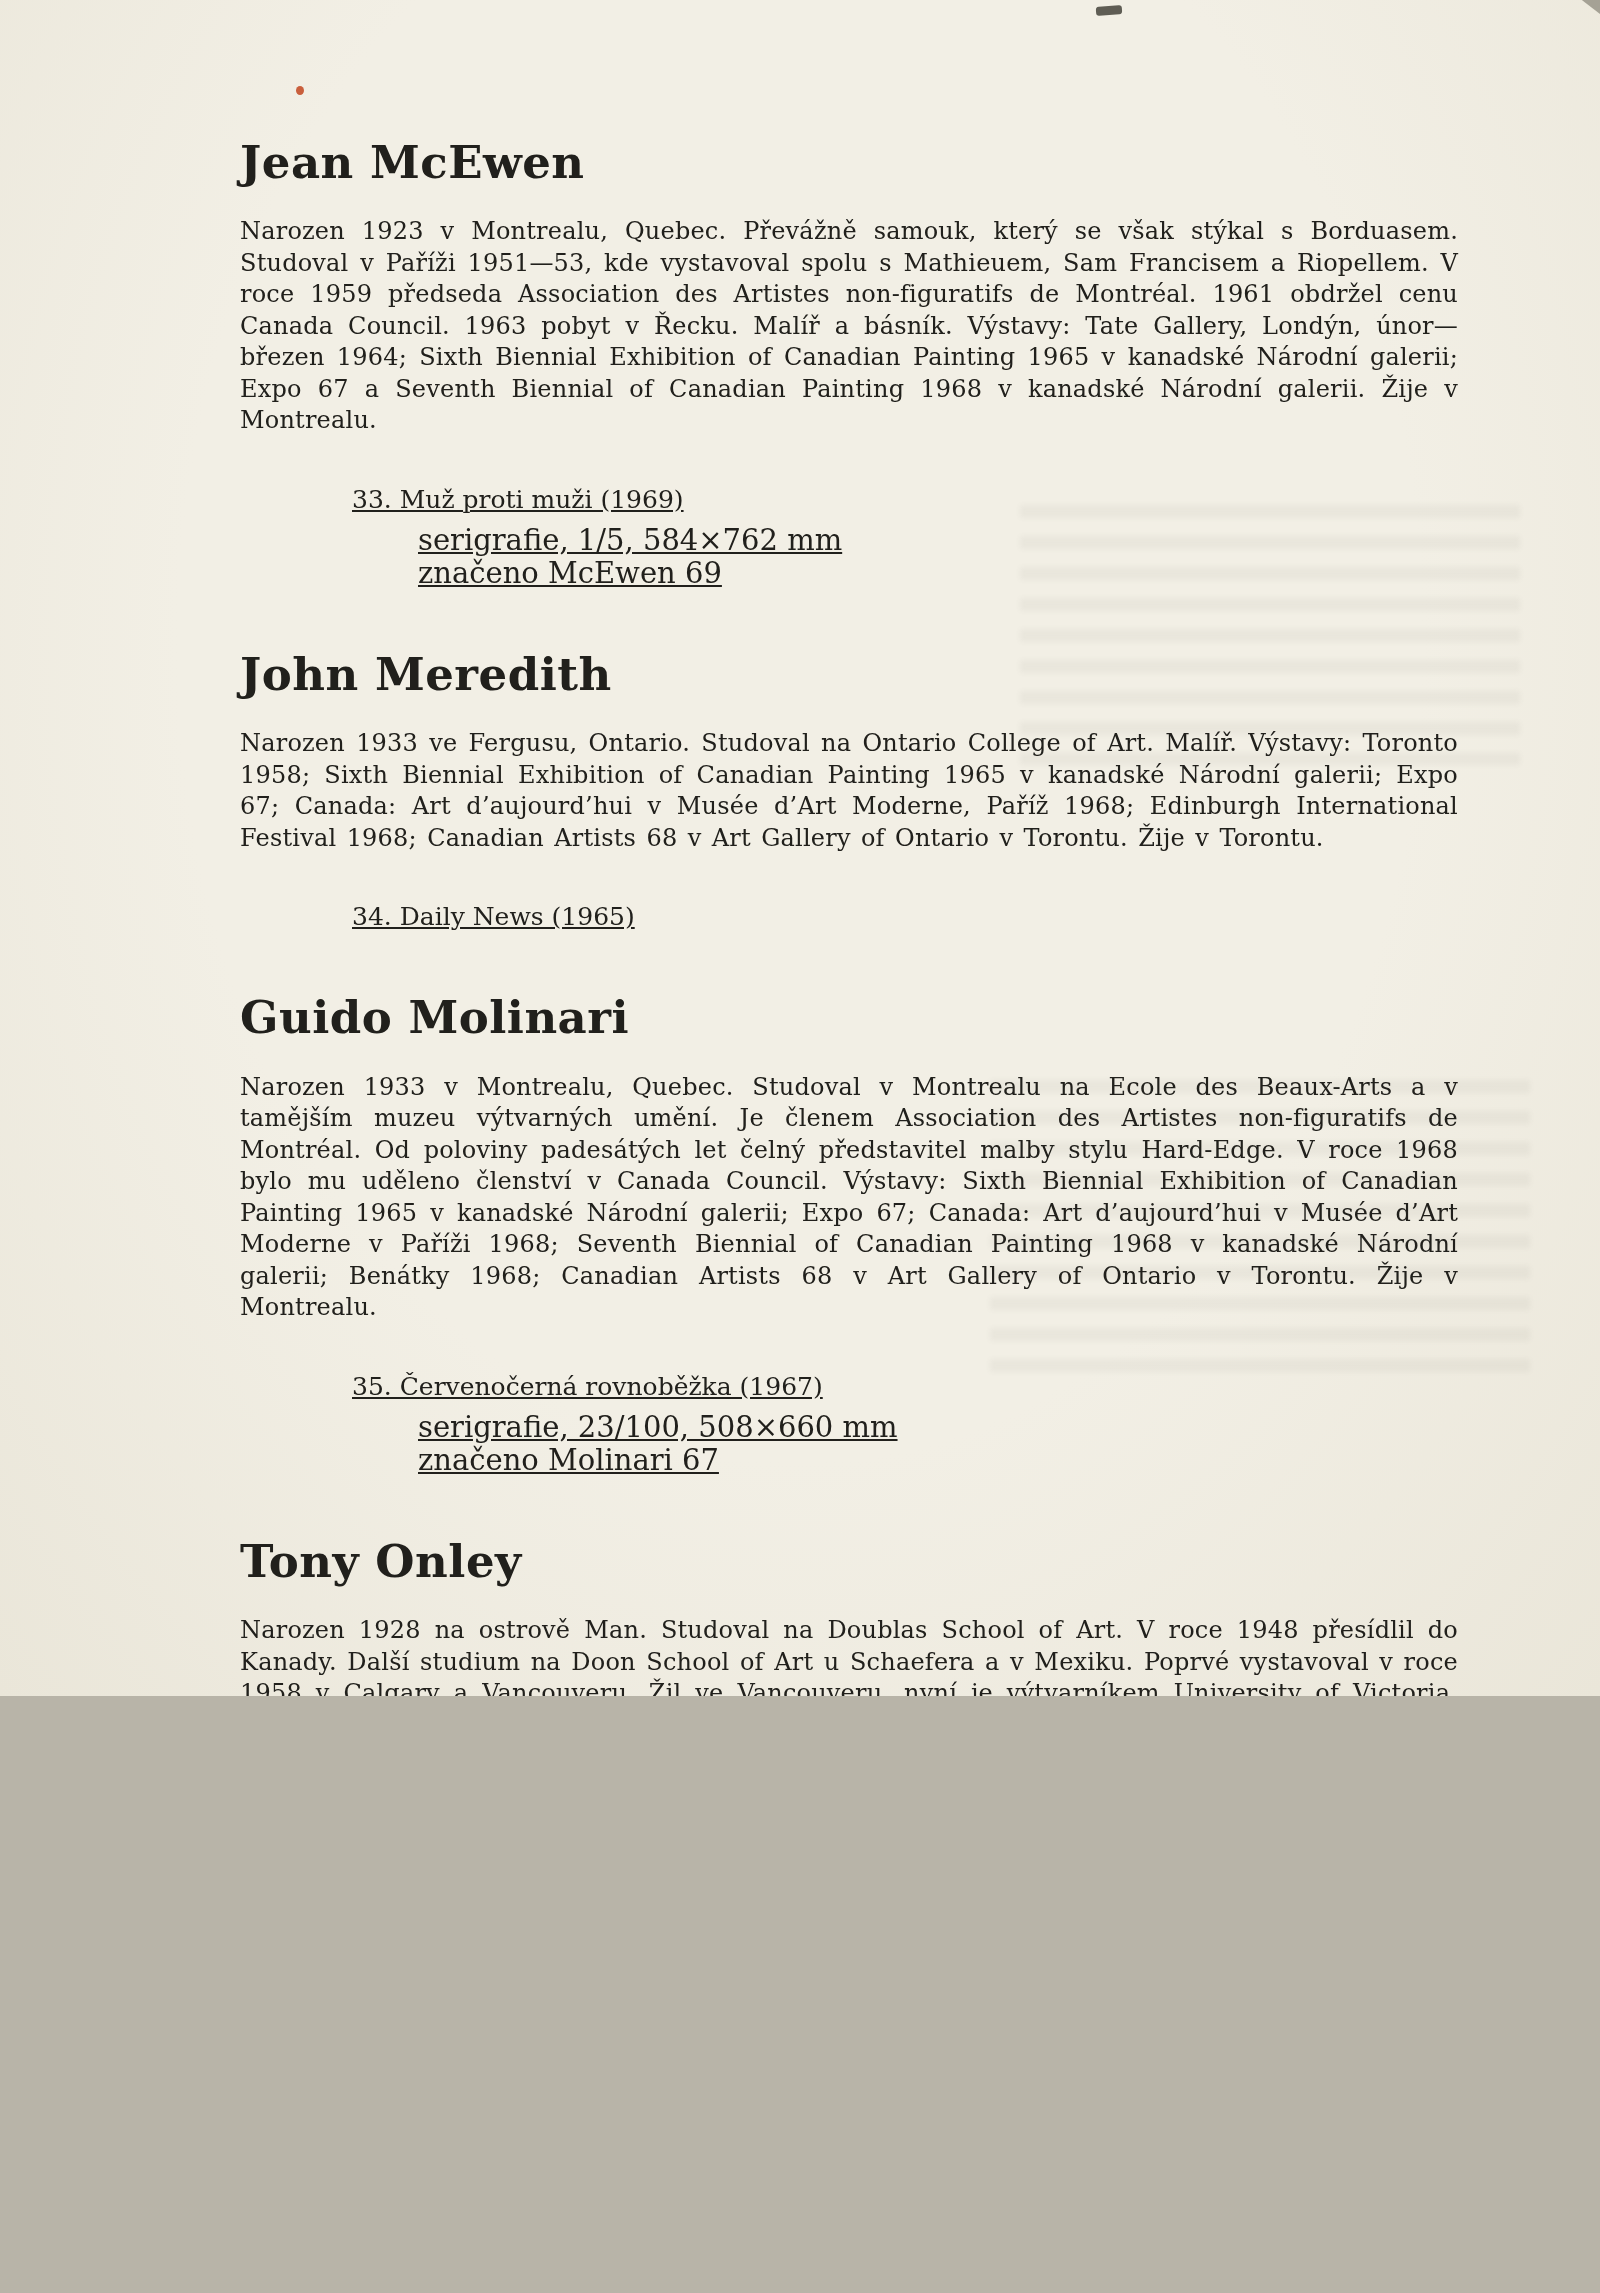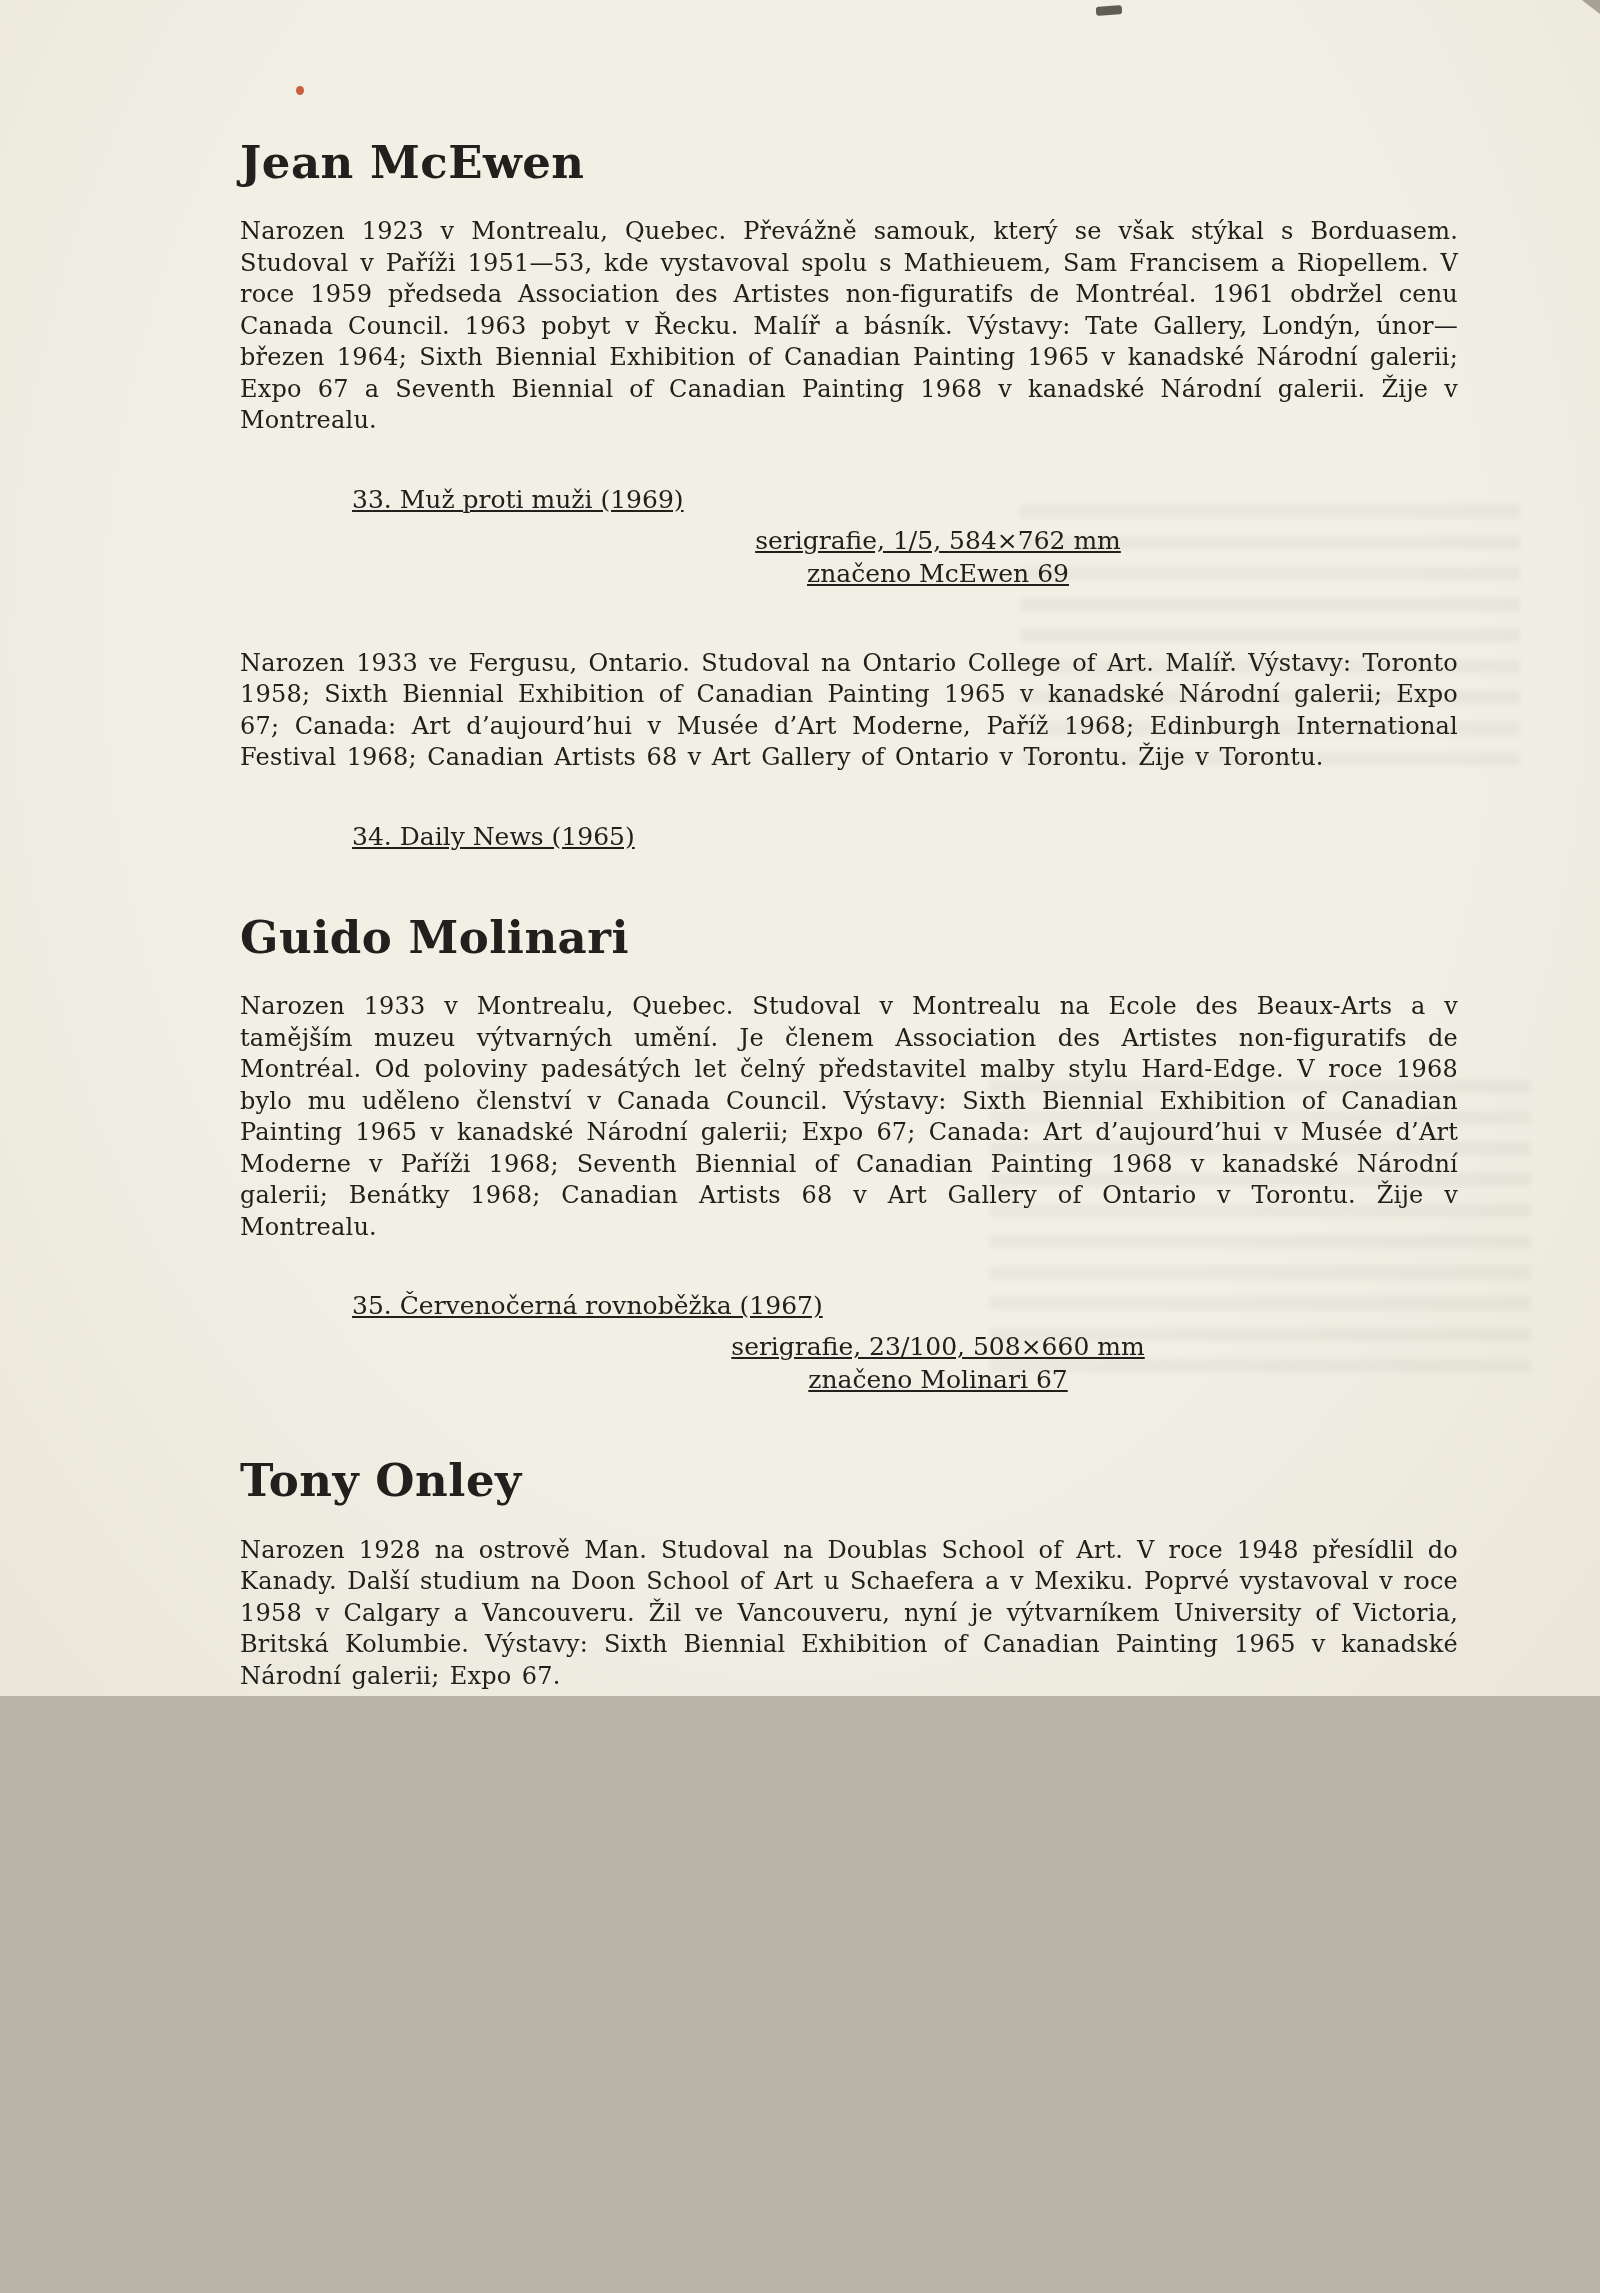--- a/index.html
+++ b/index.html
@@ -47,24 +47,23 @@
   .entry {
     margin: 46px 0 58px 112px;
     text-decoration: underline;
   }
   .entry-title {
     font-size: 25px;
     line-height: 33px;
     margin: 0 0 8px 0;
   }
   .entry-detail {
-    font-size: 25px;
+    font-size: 29px;
     line-height: 33px;
     margin: 0 0 0 66px;
-    text-align: center;
   }
 
   
   .ghost {
     position: absolute;
     opacity: 0.055;
     filter: blur(2.5px);
     transform: scaleX(-1);
     background: repeating-linear-gradient(
       to bottom,
@@ -124,20 +123,21 @@
       <h1 class="artist-heading">Jean McEwen</h1>
       <p class="bio">Narozen 1923 v Montrealu, Quebec. Převážně samouk, který se však stýkal s Borduasem. Studoval v Paříži 1951—53, kde vystavoval spolu s Mathieuem, Sam Francisem a Riopellem. V roce 1959 předseda Association des Artistes non-figuratifs de Montréal. 1961 obdržel cenu Canada Council. 1963 pobyt v Řecku. Malíř a básník. Výstavy: Tate Gallery, Londýn, únor—březen 1964; Sixth Biennial Exhibition of Canadian Painting 1965 v kanadské Národní galerii; Expo 67 a Seventh Biennial of Canadian Painting 1968 v kanadské Národní galerii. Žije v Montrealu.</p>
       <div class="entry">
         <p class="entry-title">33. Muž proti muži (1969)</p>
         <p class="entry-detail">serigrafie, 1/5, 584×762 mm</p>
         <p class="entry-detail">značeno McEwen 69</p>
       </div>
     </div>
 
     <div class="section">
+      <h1 class="artist-heading">John Meredith</h1>
       <p class="bio">Narozen 1933 ve Fergusu, Ontario. Studoval na Ontario College of Art. Malíř. Výstavy: Toronto 1958; Sixth Biennial Exhibition of Canadian Painting 1965 v kanadské Národní galerii; Expo 67; Canada: Art d’aujourd’hui v Musée d’Art Moderne, Paříž 1968; Edinburgh International Festival 1968; Canadian Artists 68 v Art Gallery of Ontario v Torontu. Žije v Torontu.</p>
       <div class="entry">
         <p class="entry-title">34. Daily News (1965)</p>
       </div>
     </div>
 
     <div class="section">
       <h1 class="artist-heading">Guido Molinari</h1>
       <p class="bio">Narozen 1933 v Montrealu, Quebec. Studoval v Montrealu na Ecole des Beaux-Arts a v tamějším muzeu výtvarných umění. Je členem Association des Artistes non-figuratifs de Montréal. Od poloviny padesátých let čelný představitel malby stylu Hard-Edge. V roce 1968 bylo mu uděleno členství v Canada Council. Výstavy: Sixth Biennial Exhibition of Canadian Painting 1965 v kanadské Národní galerii; Expo 67; Canada: Art d’aujourd’hui v Musée d’Art Moderne v Paříži 1968; Seventh Biennial of Canadian Painting 1968 v kanadské Národní galerii; Benátky 1968; Canadian Artists 68 v Art Gallery of Ontario v Torontu. Žije v Montrealu.</p>
       <div class="entry">

